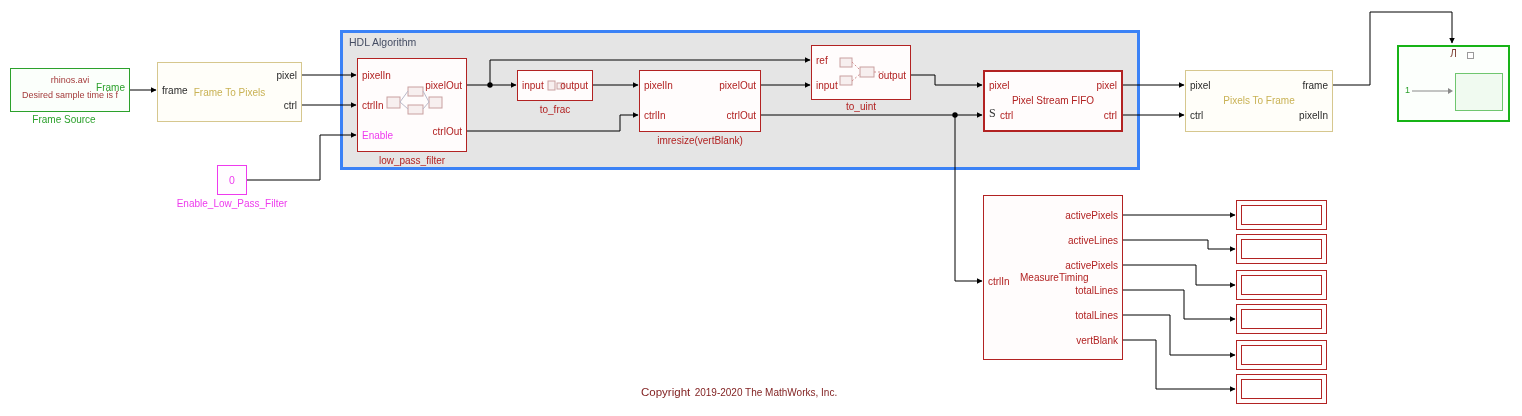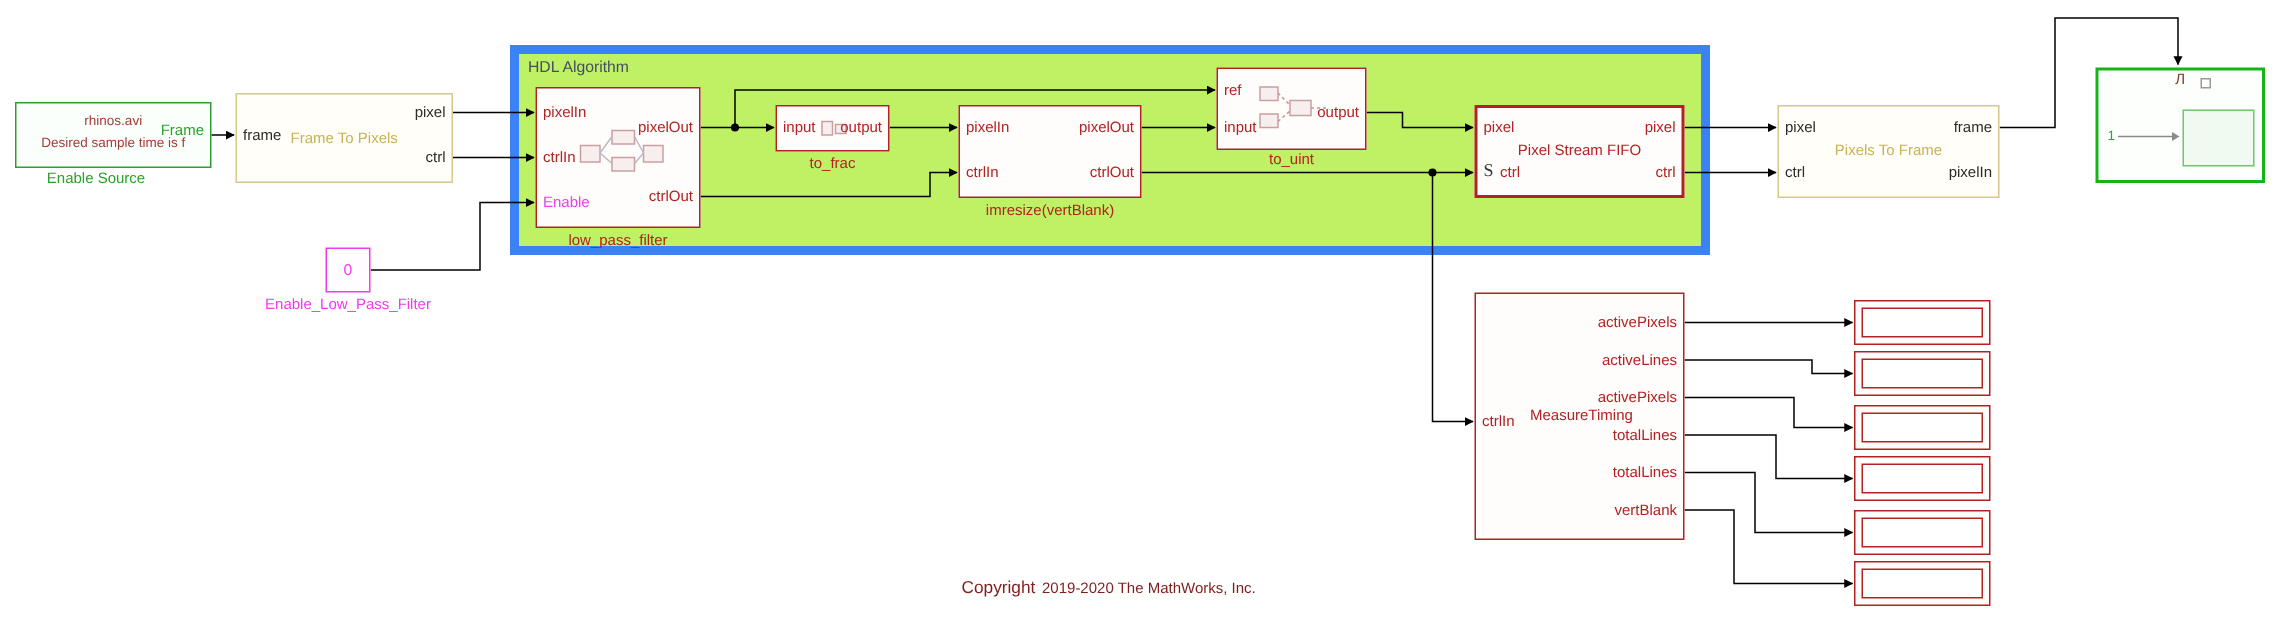--- a/index.html
+++ b/index.html
@@ -1,21 +1,21 @@
 <!DOCTYPE html>
 <html><head>
 <meta charset="utf-8">
 <style>
   *{margin:0;padding:0;box-sizing:border-box}
   html,body{background:#fff}
   body{font-family:"Liberation Sans",sans-serif;color:#1a1a1a}
   .canvas{position:relative;width:1522px;height:416px;background:#ffffff;overflow:hidden}
   .wires{position:absolute;left:0;top:0;z-index:1}
   .block{position:absolute;background:#ffffff;z-index:2}
-  .region{position:absolute;background:#bef264;border:6px solid #3b82f6;z-index:0}
+  .region{position:absolute;background:#e5e5e5;border:3px solid #3b82f6;z-index:0}
   .region-title{position:absolute;left:6px;top:3px;font-size:10.5px;color:#454d63;white-space:nowrap}
   .b-red{border:1px solid #b22222;color:#b22222;background:#fffcfc}
   .b-red-thick{border:2px solid #b22222;color:#b22222;background:#fffcfc}
   .b-tan{border:1px solid #d6c78e;background:#fffef9}
   .b-green{border:1px solid #2ca12c;background:#fbfffb}
   .b-green-thick{border:2px solid #17b317;background:#fcfffc}
   .b-magenta{border:1px solid #ee3bee;color:#ee3bee;background:#fffdff}
   .pl{position:absolute;font-size:10px;line-height:11px;white-space:nowrap;z-index:3}
   .pl.l{left:4px}
   .pl.r{right:4px;text-align:right}
@@ -75,26 +75,26 @@
       <polyline points="1123,240 1208,240 1208,249 1235,249" marker-end="url(#arr)"></polyline>
       <polyline points="1123,265 1196,265 1196,285 1235,285" marker-end="url(#arr)"></polyline>
       <polyline points="1123,290 1184,290 1184,319 1235,319" marker-end="url(#arr)"></polyline>
       <polyline points="1123,315 1170,315 1170,355 1235,355" marker-end="url(#arr)"></polyline>
       <polyline points="1123,340 1156,340 1156,389 1235,389" marker-end="url(#arr)"></polyline>
     </g>
     <circle cx="490" cy="85" r="2.7" fill="#000"></circle>
     <circle cx="955" cy="115" r="2.7" fill="#000"></circle>
   </svg>
 
-  <div class="block b-green" style="left:10px;top:68px;width:131px;height:44px">
+  <div class="block b-green" style="left:10px;top:68px;width:120px;height:44px">
     <div class="vs-line maroon" style="top:6px">rhinos.avi</div>
     <div class="vs-line maroon" style="top:21px">Desired sample time is f</div>
     <span class="pl r green" style="top:13px">Frame</span>
   </div>
-  <div class="cap green" style="left:64px;top:114px">Enable Source</div>
+  <div class="cap green" style="left:64px;top:114px">Frame Source</div>
 
   <div class="block b-tan" style="left:157px;top:62px;width:145px;height:60px">
     <span class="pl l black" style="top:22px">frame</span>
     <div class="title tan" style="top:24px">Frame To Pixels</div>
     <span class="pl r black" style="top:7px">pixel</span>
     <span class="pl r black" style="top:37px">ctrl</span>
   </div>
 
   <div class="block b-red" style="left:357px;top:58px;width:110px;height:94px">
     <span class="pl l red" style="top:11px">pixelIn</span>

